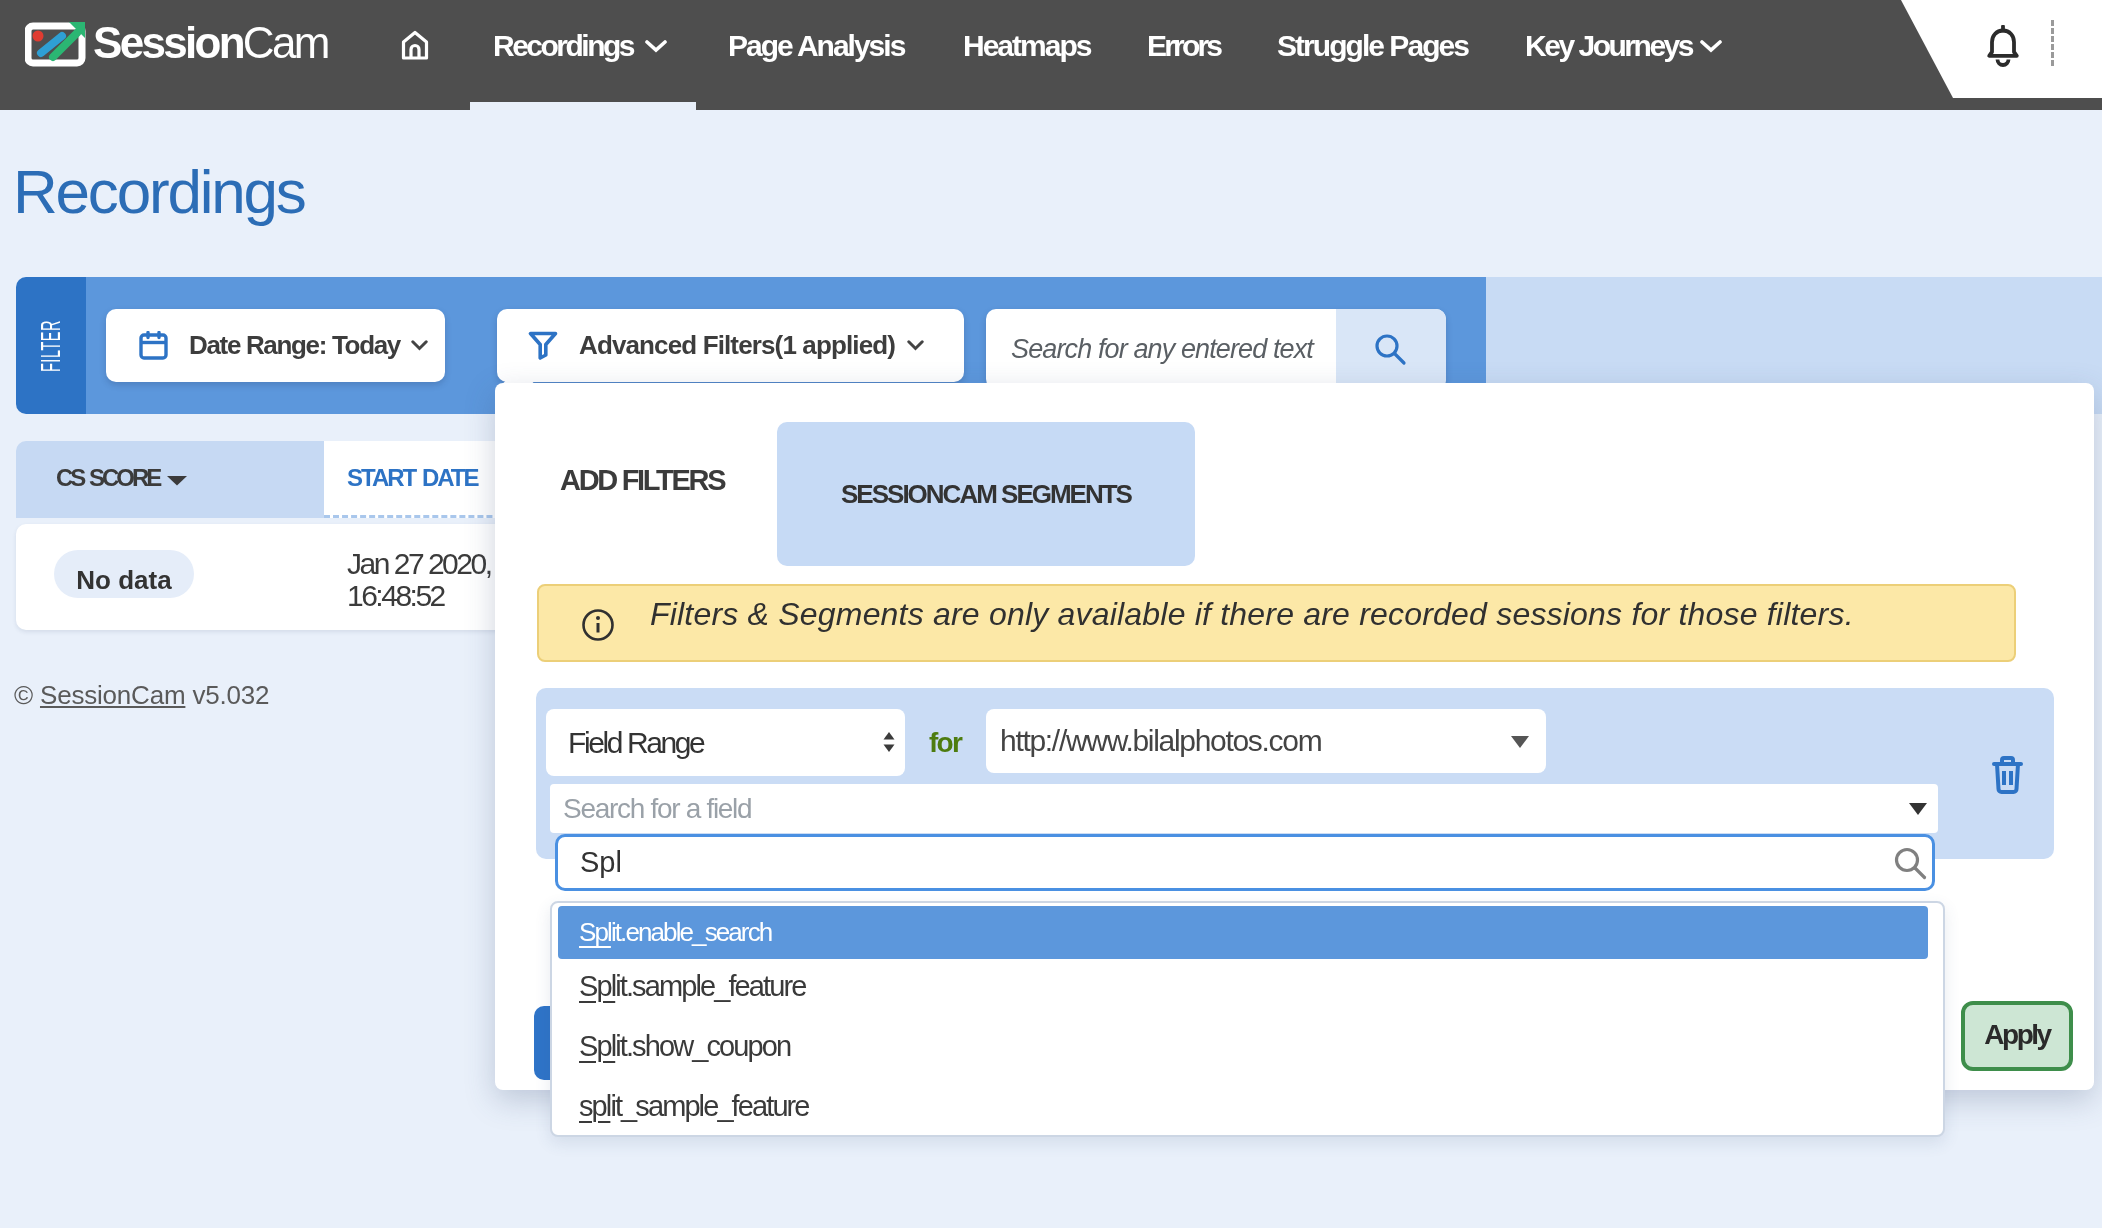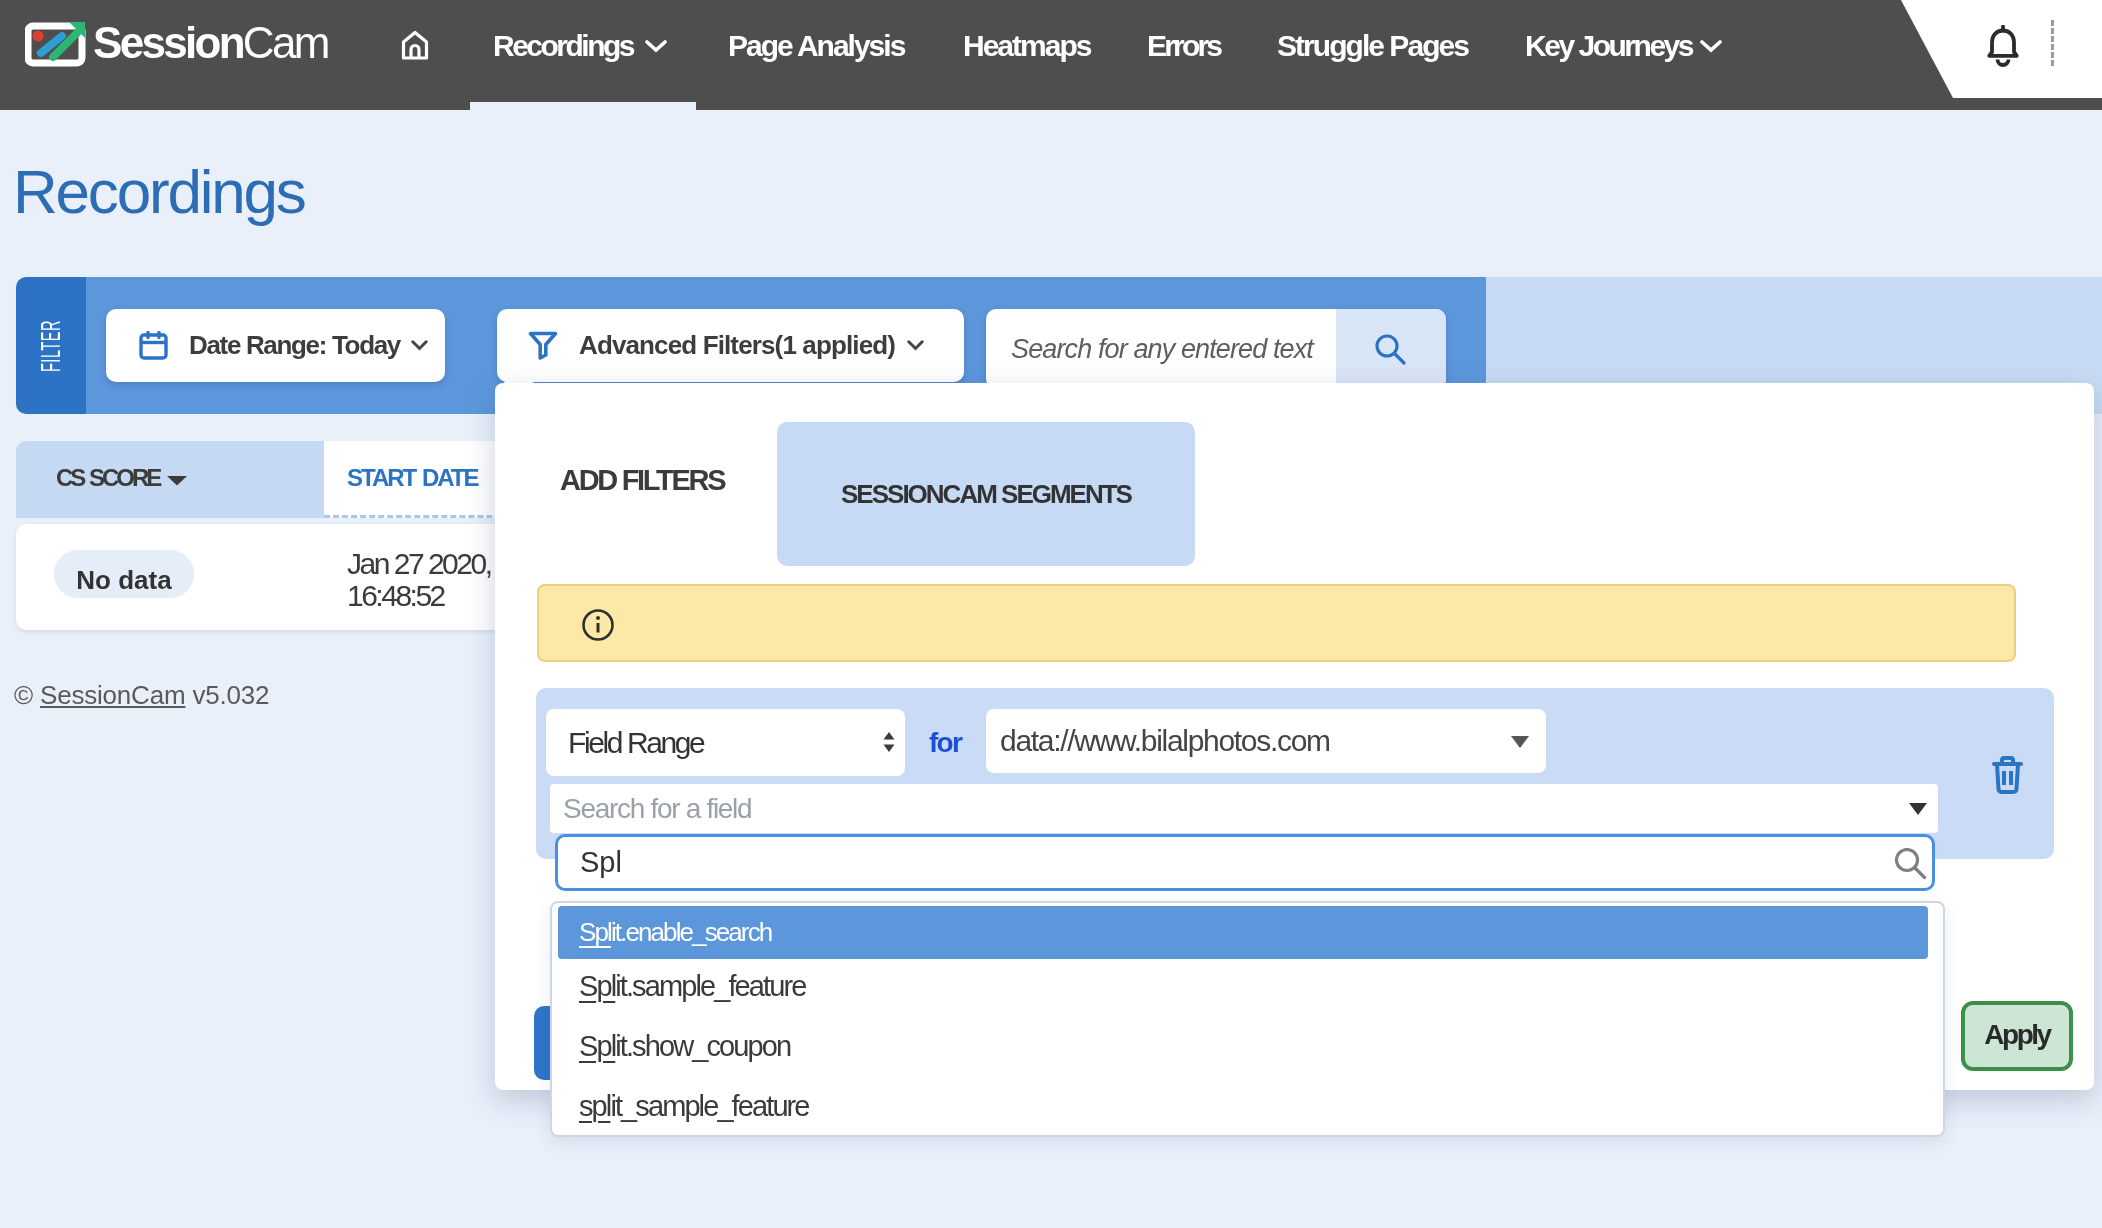--- a/index.html
+++ b/index.html
@@ -51,21 +51,21 @@
   #notch { position:absolute; left:506px; top:373px; width:25px; height:25px; background:#fff; transform:rotate(45deg); border-radius:4px; }
   #addf { position:absolute; left:560px; top:464px; font-size:29px; font-weight:bold; color:#3b3b3b; letter-spacing:-2.3px; }
   #segtab { position:absolute; left:777px; top:422px; width:418px; height:144px; background:#c6daf5; border-radius:10px;
     display:flex; align-items:center; justify-content:center; font-size:26px; font-weight:bold; color:#333; letter-spacing:-2px; }
   #banner { position:absolute; left:537px; top:584px; width:1479px; height:78px; background:#fce8a7; border:2px solid #eccf78;
     border-radius:8px; }
   #banner .txt { position:absolute; left:111px; top:-9px; height:74px; line-height:74px; font-style:italic; font-size:32px; color:#303030; letter-spacing:0.2px; white-space:nowrap; }
   #fvcontainer { position:absolute; left:536px; top:688px; width:1518px; height:171px; background:#cadcf5; border-radius:10px; }
   #fv { position:absolute; left:546px; top:709px; width:359px; height:67px; background:#fff; border-radius:8px; }
   #fv .t { position:absolute; left:22px; line-height:67px; font-size:30px; color:#333; letter-spacing:-2.4px; }
-  #forlbl { position:absolute; left:929px; top:709px; height:67px; line-height:67px; font-size:28px; font-weight:bold; color:#1d4ed8; letter-spacing:-1.7px; }
+  #forlbl { position:absolute; left:929px; top:709px; height:67px; line-height:67px; font-size:28px; font-weight:bold; color:#4d7c0f; letter-spacing:-1.7px; }
   #url { position:absolute; left:986px; top:709px; width:560px; height:64px; background:#fff; border-radius:8px; }
   #url .t { position:absolute; left:14px; line-height:64px; font-size:30px; color:#444; letter-spacing:-1.3px; }
   #sff { position:absolute; left:550px; top:784px; width:1388px; height:49px; background:#fff; border-radius:4px; }
   #sff .t { position:absolute; left:13px; line-height:49px; font-size:28px; color:#9aa1a8; letter-spacing:-1.3px; }
   #spl { position:absolute; left:555px; top:834px; width:1380px; height:57px; background:#fff; border:3px solid #4a90e2; border-radius:10px; }
   #spl .t { position:absolute; left:22px; line-height:51px; font-size:29px; color:#333; }
   #bluebtn { position:absolute; left:534px; top:1006px; width:40px; height:74px; background:#2f74c8; border-radius:10px; }
   #list { position:absolute; left:550px; top:901px; width:1395px; height:236px; background:#fff; border:2px solid #ccd6e4;
     border-radius:8px; box-shadow:0 6px 16px rgba(60,80,120,0.12); }
   #opt1 { position:absolute; left:558px; top:906px; width:1370px; height:53px; background:#5c97dc; border-radius:4px;
@@ -169,33 +169,34 @@
 <div id="notch"></div>
 <div id="panel"></div>
 <div id="addf">ADD FILTERS</div>
 <div id="segtab">SESSIONCAM SEGMENTS</div>
 <div id="banner">
   <svg class="abs" style="left:42px; top:22px;" width="34" height="34" viewBox="0 0 34 34">
     <circle cx="17" cy="17" r="14.5" fill="none" stroke="#303030" stroke-width="2.6"></circle>
     <path d="M17 15 L17 24.5" stroke="#303030" stroke-width="3"></path>
     <circle cx="17" cy="10" r="2" fill="#303030"></circle>
   </svg>
+  <div class="txt">Filters &amp; Segments are only available if there are recorded sessions for those filters.</div>
 </div>
 
 <div id="fvcontainer"></div>
 <div id="fv">
   <div class="t">Field Range</div>
   <svg class="abs" style="left:336px; top:21px;" width="14" height="24" viewBox="0 0 14 24">
     <path d="M1.5 9.5 L7 2 L12.5 9.5 Z" fill="#3b3b3b"></path>
     <path d="M1.5 14.5 L7 22 L12.5 14.5 Z" fill="#3b3b3b"></path>
   </svg>
 </div>
 <div id="forlbl">for</div>
 <div id="url">
-  <div class="t">data://www.bilalphotos.com</div>
+  <div class="t">http://www.bilalphotos.com</div>
   <svg class="abs" style="left:524px; top:26px;" width="20" height="14" viewBox="0 0 20 14">
     <path d="M1 1 L19 1 L10 13 Z" fill="#555"></path>
   </svg>
 </div>
 <div id="sff">
   <div class="t">Search for a field</div>
   <svg class="abs" style="left:1358px; top:18px;" width="20" height="14" viewBox="0 0 20 14">
     <path d="M1 1 L19 1 L10 13 Z" fill="#333"></path>
   </svg>
 </div>

